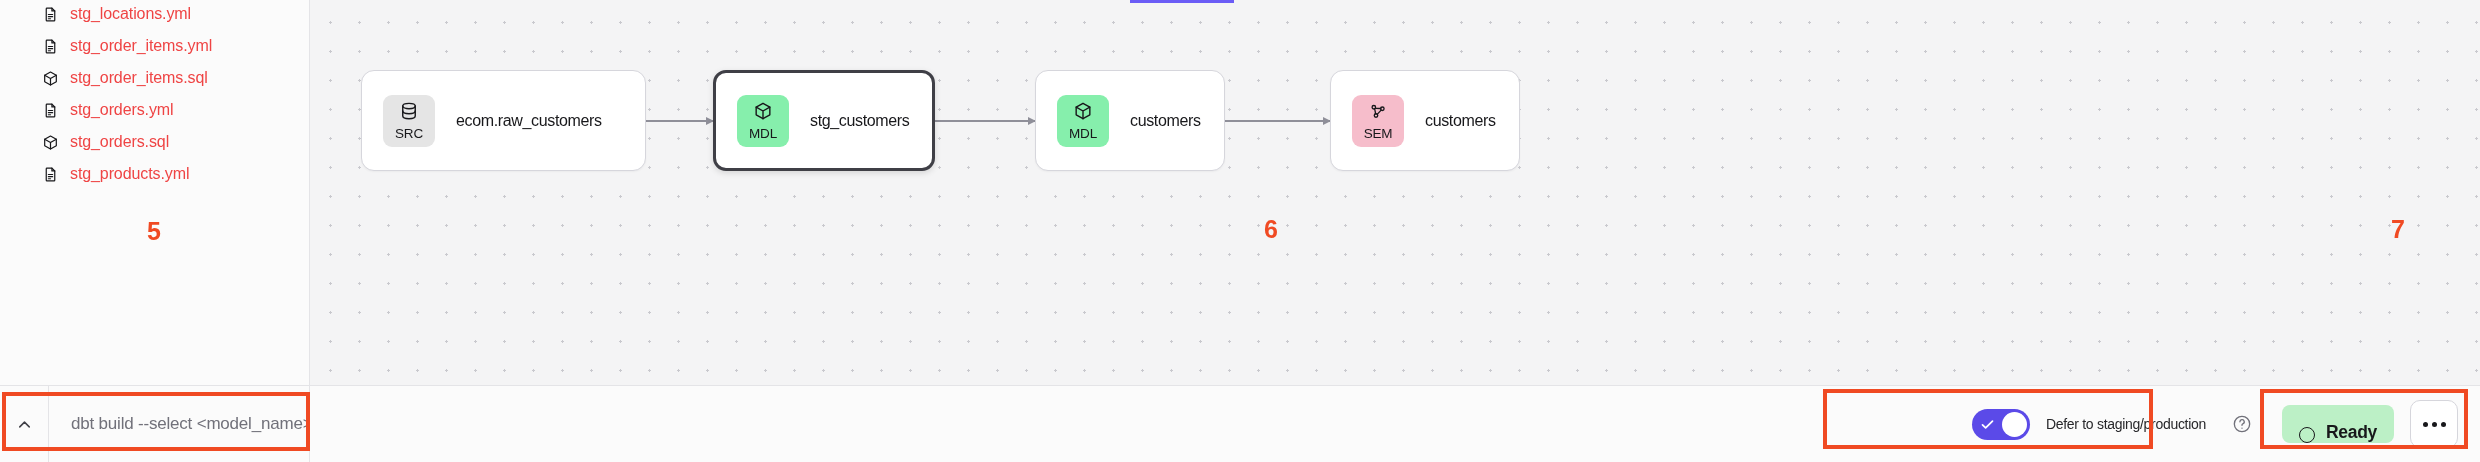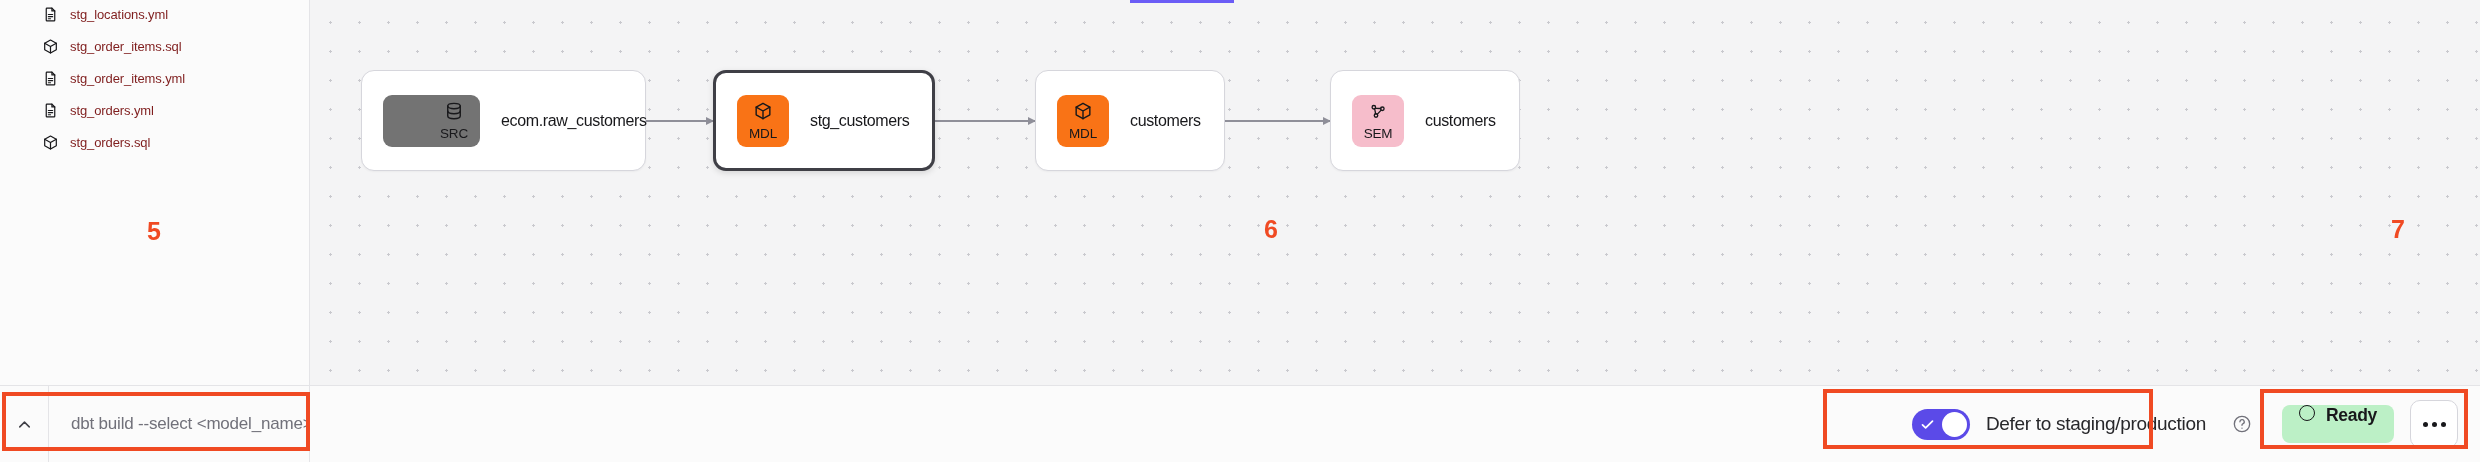--- a/index.html
+++ b/index.html
@@ -43,22 +43,22 @@
     gap: 11px;
     cursor: pointer;
   }
   .file-item .ficon {
     width: 17px; height: 17px;
     flex: 0 0 17px;
     display: block;
     color: #18181b;
   }
   .file-item .fname {
-    font-size: 13px;
-    color: #7f1d1d;
+    font-size: 16px;
+    color: #ef4444;
     letter-spacing: -0.1px;
     white-space: nowrap;
   }
 
   
   .command-bar {
     position: absolute;
     left: 0;
     top: 385px;
     width: 310px;
@@ -214,22 +214,22 @@
     gap: 0px;
   }
   .node-badge .bicon { display:block; }
   .node-badge .btxt {
     font-size: 13.5px;
     color: #18181b;
     line-height: 1;
     margin-top: 2px;
     letter-spacing: -0.2px;
   }
-  .badge-src { background: #737373; padding-left: 45px; }
-  .badge-mdl { background: #f97316; }
+  .badge-src { background: #e5e5e5; }
+  .badge-mdl { background: #86efac; }
   .badge-sem { background: #f6bdcb; }
   .node-label {
     font-size: 16px;
     color: #18181b;
     letter-spacing: -0.35px;
     white-space: nowrap;
   }
 
   .edge {
     position: absolute;
@@ -283,40 +283,40 @@
     width: 25px; height: 25px;
     border-radius: 50%;
     background: #ffffff;
   }
   .toggle .chk {
     position: absolute;
     left: 8px; top: 8px;
     color: #ffffff;
   }
   .defer-label {
-    font-size: 19px;
+    font-size: 14px;
     color: #27272a;
     letter-spacing: -0.3px;
     white-space: nowrap;
   }
   .help-icon {
     margin-left: 10px;
     color: #71717a;
     display: flex;
     align-items: center;
     cursor: pointer;
   }
   .status-group {
     display: flex;
     align-items: center;
     gap: 16px;
   }
   .ready-badge {
     display: flex;
-    align-items: flex-start;
+    align-items: flex-end;
     gap: 11px;
     background: #bcf0c6;
     border-radius: 8px;
     height: 38px;
     padding: 0 17px;
     cursor: pointer;
   }
   .ready-badge .dot {
     width: 16px; height: 16px;
     border-radius: 50%;
@@ -380,60 +380,70 @@
               <path d="M14 3v4h4"></path>
               <path d="M9 12h6M9 15h6M9 18h3"></path>
             </svg>
         </span>
         <span class="fname">stg_locations.yml</span>
       </div>
 
       <div class="file-item">
         <span class="ficon">
           <svg viewBox="0 0 24 24" width="17" height="17" fill="none" stroke="currentColor" stroke-width="1.7" stroke-linecap="round" stroke-linejoin="round">
+              <path d="M14 3H7a1 1 0 0 0-1 1v16a1 1 0 0 0 1 1h10a1 1 0 0 0 1-1V7z"></path>
+              <path d="M14 3v4h4"></path>
+              <path d="M9 12h6M9 15h6M9 18h3"></path>
+            </svg>
+        </span>
+        <span class="fname">stg_order_items.yml</span>
+      </div>
+
+      <div class="file-item">
+        <span class="ficon">
+          <svg viewBox="0 0 24 24" width="17" height="17" fill="none" stroke="currentColor" stroke-width="1.7" stroke-linecap="round" stroke-linejoin="round">
               <path d="M12 2.8 20.2 7.4v9.2L12 21.2 3.8 16.6V7.4z"></path>
               <path d="M3.8 7.4 12 12l8.2-4.6M12 12v9.2"></path>
             </svg>
         </span>
         <span class="fname">stg_order_items.sql</span>
       </div>
 
       <div class="file-item">
         <span class="ficon">
           <svg viewBox="0 0 24 24" width="17" height="17" fill="none" stroke="currentColor" stroke-width="1.7" stroke-linecap="round" stroke-linejoin="round">
               <path d="M14 3H7a1 1 0 0 0-1 1v16a1 1 0 0 0 1 1h10a1 1 0 0 0 1-1V7z"></path>
               <path d="M14 3v4h4"></path>
               <path d="M9 12h6M9 15h6M9 18h3"></path>
             </svg>
         </span>
-        <span class="fname">stg_order_items.yml</span>
-      </div>
+        <span class="fname">stg_orders.yml</span>
+      </div>
+
+      <div class="file-item">
+        <span class="ficon">
+          <svg viewBox="0 0 24 24" width="17" height="17" fill="none" stroke="currentColor" stroke-width="1.7" stroke-linecap="round" stroke-linejoin="round">
+              <path d="M12 2.8 20.2 7.4v9.2L12 21.2 3.8 16.6V7.4z"></path>
+              <path d="M3.8 7.4 12 12l8.2-4.6M12 12v9.2"></path>
+            </svg>
+        </span>
+        <span class="fname">stg_orders.sql</span>
+      </div>
+
 
       <div class="file-item">
         <span class="ficon">
           <svg viewBox="0 0 24 24" width="17" height="17" fill="none" stroke="currentColor" stroke-width="1.7" stroke-linecap="round" stroke-linejoin="round">
               <path d="M14 3H7a1 1 0 0 0-1 1v16a1 1 0 0 0 1 1h10a1 1 0 0 0 1-1V7z"></path>
               <path d="M14 3v4h4"></path>
               <path d="M9 12h6M9 15h6M9 18h3"></path>
             </svg>
         </span>
-        <span class="fname">stg_orders.yml</span>
-      </div>
-
-      <div class="file-item">
-        <span class="ficon">
-          <svg viewBox="0 0 24 24" width="17" height="17" fill="none" stroke="currentColor" stroke-width="1.7" stroke-linecap="round" stroke-linejoin="round">
-              <path d="M12 2.8 20.2 7.4v9.2L12 21.2 3.8 16.6V7.4z"></path>
-              <path d="M3.8 7.4 12 12l8.2-4.6M12 12v9.2"></path>
-            </svg>
-        </span>
-        <span class="fname">stg_orders.sql</span>
-      </div>
-
-
+        <span class="fname">stg_products.yml</span>
+      </div>
 
     </div>
   </div>
 
   <div class="command-bar">
     <div class="cmd-chevron">
       <svg viewBox="0 0 24 24" width="19" height="19" fill="none" stroke="currentColor" stroke-width="1.9" stroke-linecap="round" stroke-linejoin="round">
           <path d="M6 15l6-6 6 6"></path>
         </svg>
     </div>

